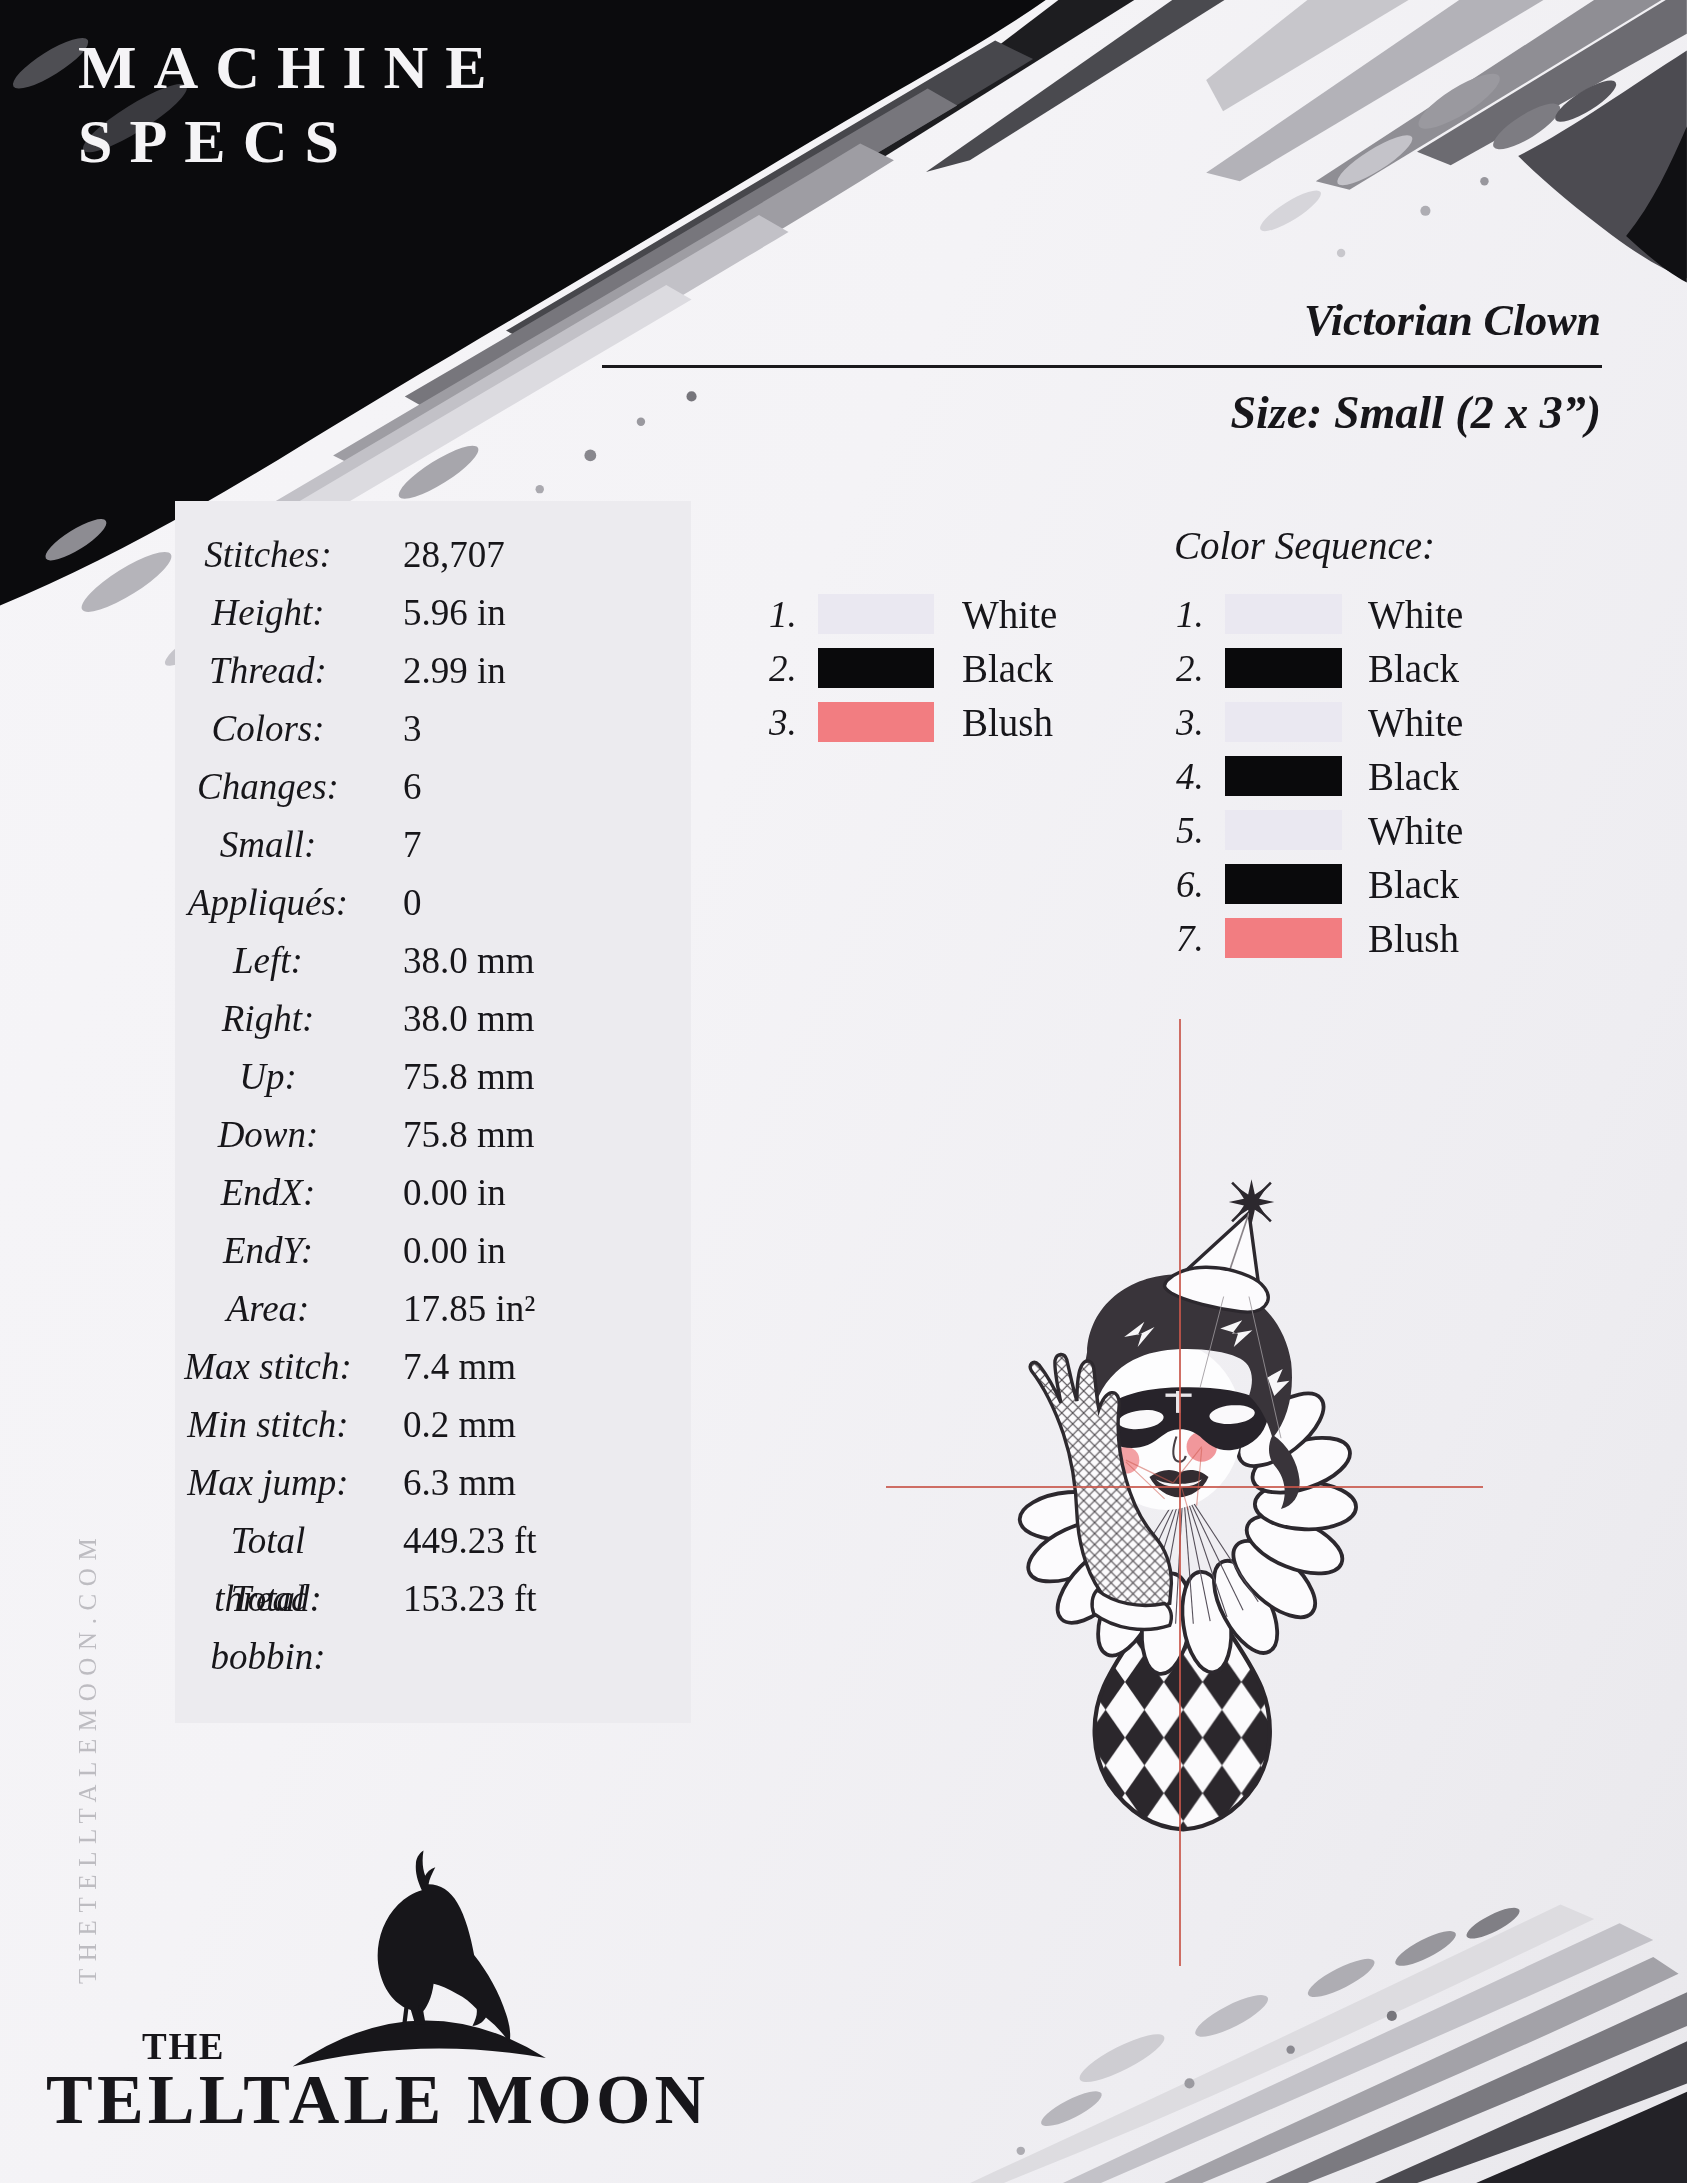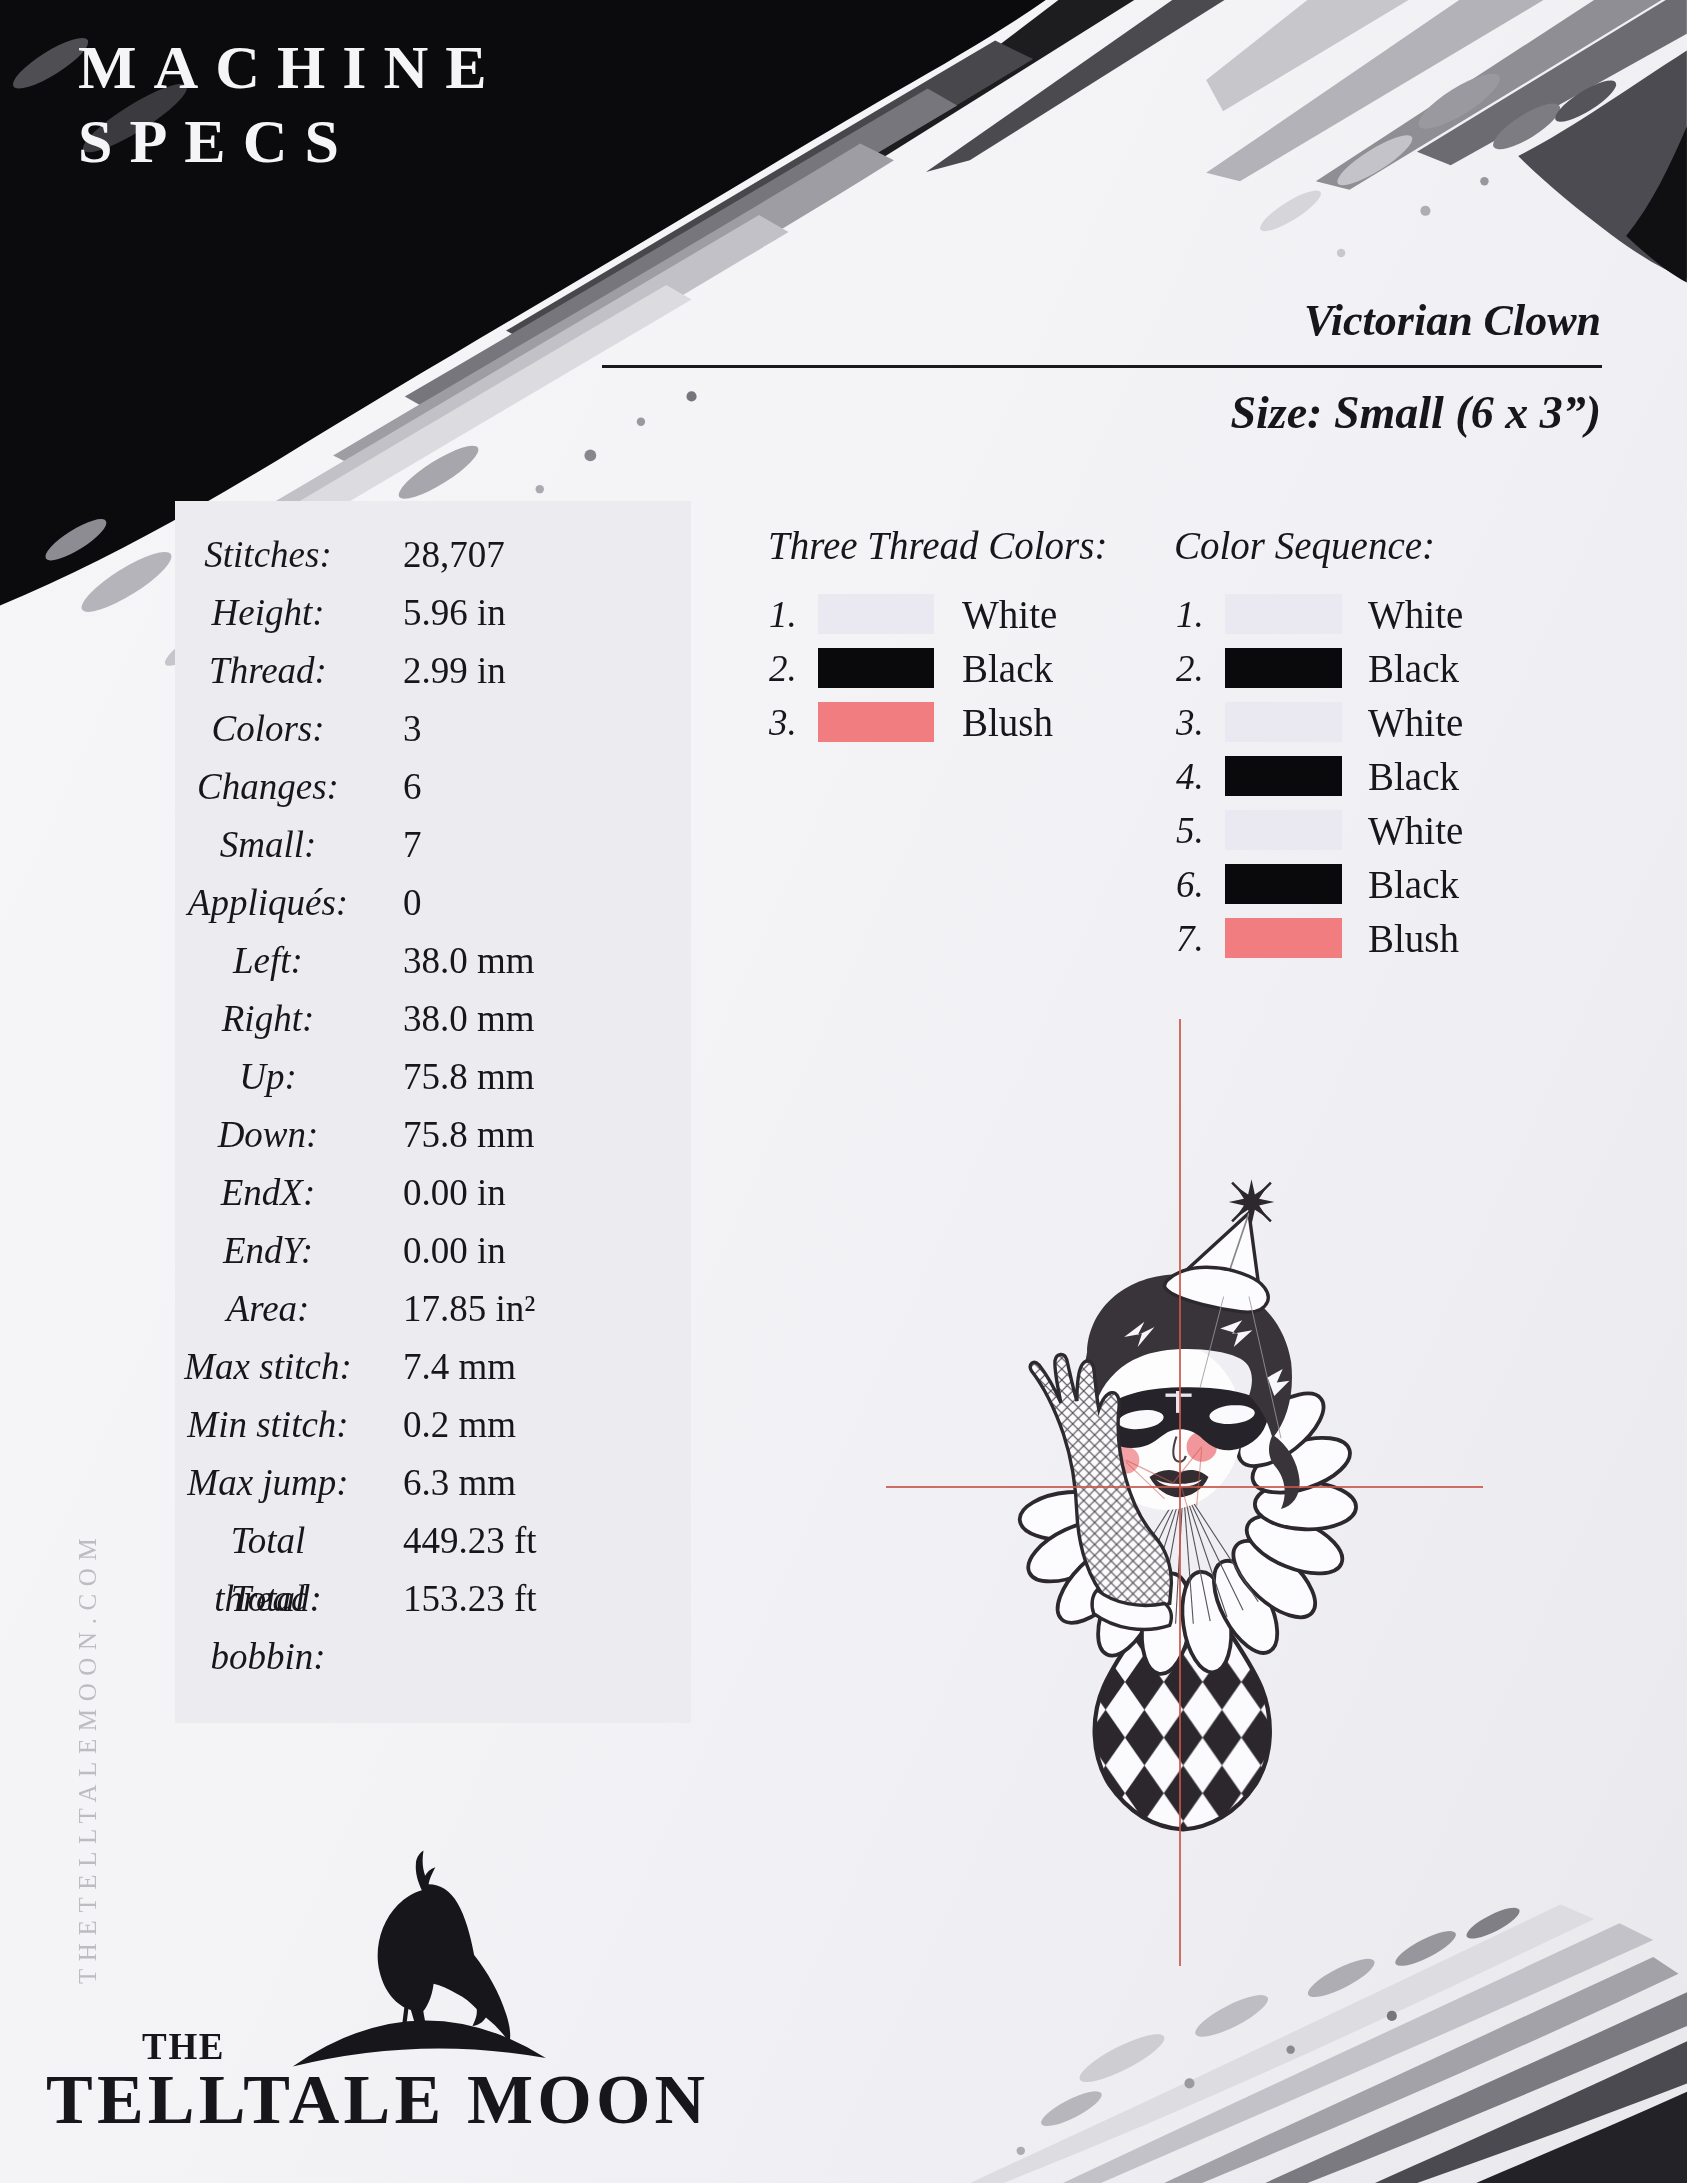--- a/index.html
+++ b/index.html
@@ -103,21 +103,21 @@
       <circle cx="180" cy="410" r="5" fill="#adacb2"></circle>
   </svg>
 
   <div class="abs title-block">
     <div>MACHINE</div>
     <div>SPECS</div>
   </div>
 
   <div class="abs hdr-name">Victorian Clown</div>
   <div class="abs hdr-divider"></div>
-  <div class="abs hdr-size">Size: Small (6 x 3”)</div>
+  <div class="abs hdr-size">Size: Small (2 x 3”)</div>
 
   <div class="abs spec-panel">
     <div class="spec-row">
         <span class="spec-label">Stitches:</span>
         <span class="spec-value">28,707</span>
       </div>
     <div class="spec-row">
         <span class="spec-label">Height:</span>
         <span class="spec-value">5.96 in</span>
       </div>
@@ -184,21 +184,20 @@
     <div class="spec-row">
         <span class="spec-label">Total thread:</span>
         <span class="spec-value">449.23 ft</span>
       </div>
     <div class="spec-row">
         <span class="spec-label">Total bobbin:</span>
         <span class="spec-value">153.23 ft</span>
       </div>
   </div>
 
-  <div class="abs col-heading" style="left:768px;top:523px">Three Thread Colors:</div>
   <div class="abs item-num" style="left:769px;top:594px">1.</div>
   <div class="swatch" style="left: 818px; top: 594px; background: rgb(234, 232, 241);"></div>
   <div class="abs item-label" style="left:962px;top:594px">White</div>
   <div class="abs item-num" style="left:769px;top:648px">2.</div>
   <div class="swatch" style="left: 818px; top: 648px; background: rgb(10, 10, 12);"></div>
   <div class="abs item-label" style="left:962px;top:648px">Black</div>
   <div class="abs item-num" style="left:769px;top:702px">3.</div>
   <div class="swatch" style="left: 818px; top: 702px; background: rgb(242, 125, 129);"></div>
   <div class="abs item-label" style="left:962px;top:702px">Blush</div>
 

